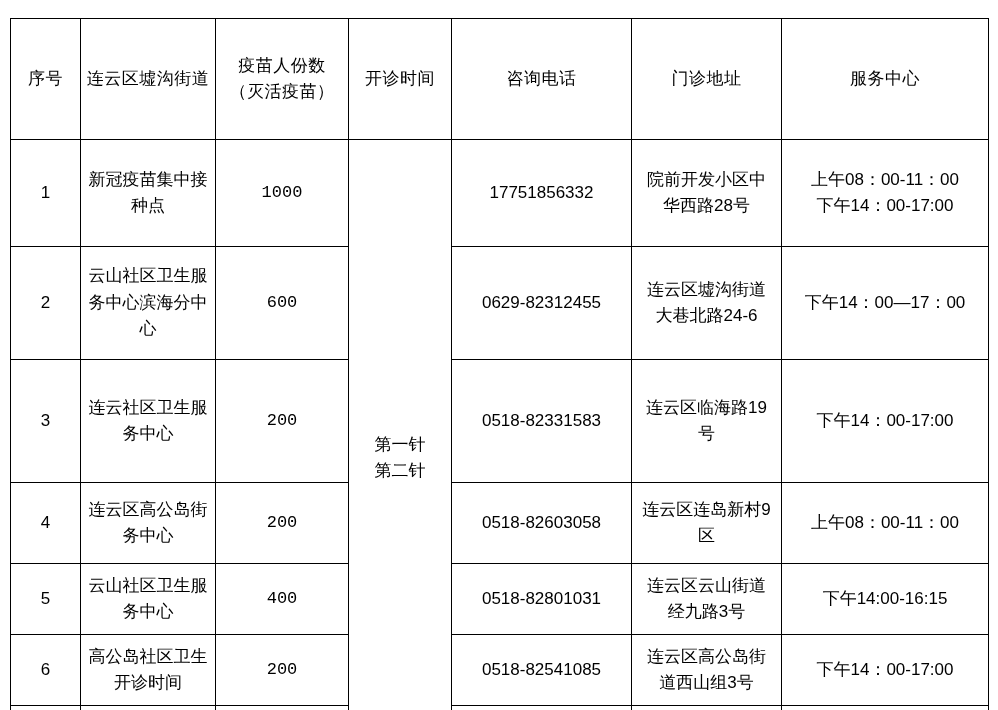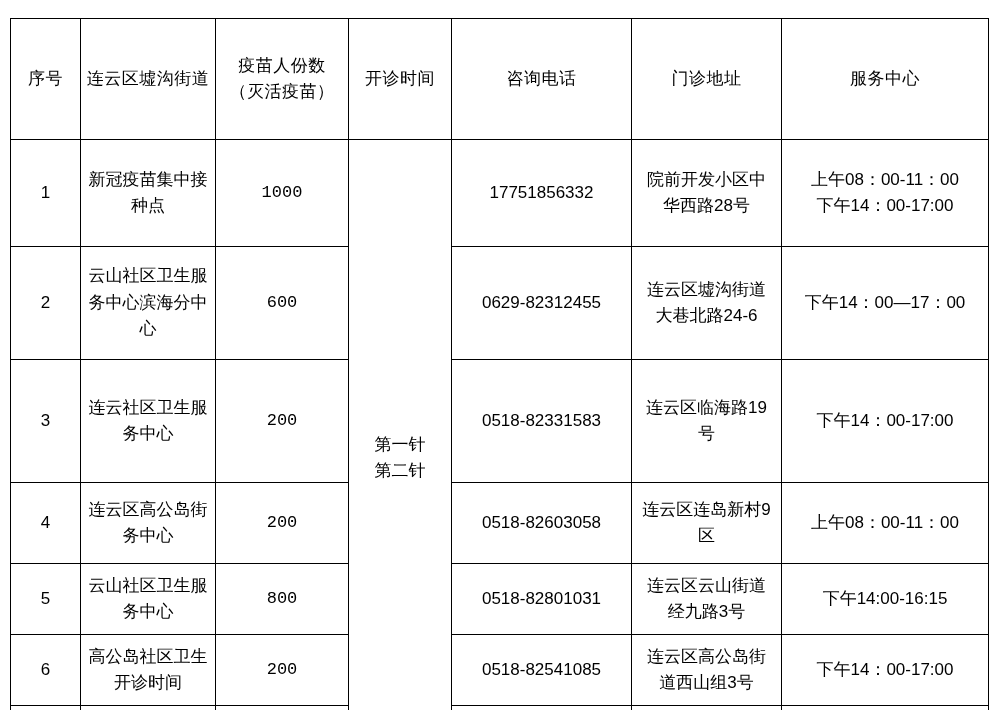--- a/index.html
+++ b/index.html
@@ -185,21 +185,21 @@
           <span class="ln">上午08：00-11：00</span>
         </td>
       </tr>
 
       <tr class="r5">
         <td class="idx">5</td>
         <td class="name">
           <span class="ln">云山社区卫生服</span>
           <span class="ln">务中心</span>
         </td>
-        <td class="doses">800</td>
+        <td class="doses">400</td>
         <td class="phone">0518-82801031</td>
         <td class="addr">
           <span class="ln">连云区云山街道</span>
           <span class="ln">经九路3号</span>
         </td>
         <td class="time">
           <span class="ln">下午14:00-16:15</span>
         </td>
       </tr>
 

